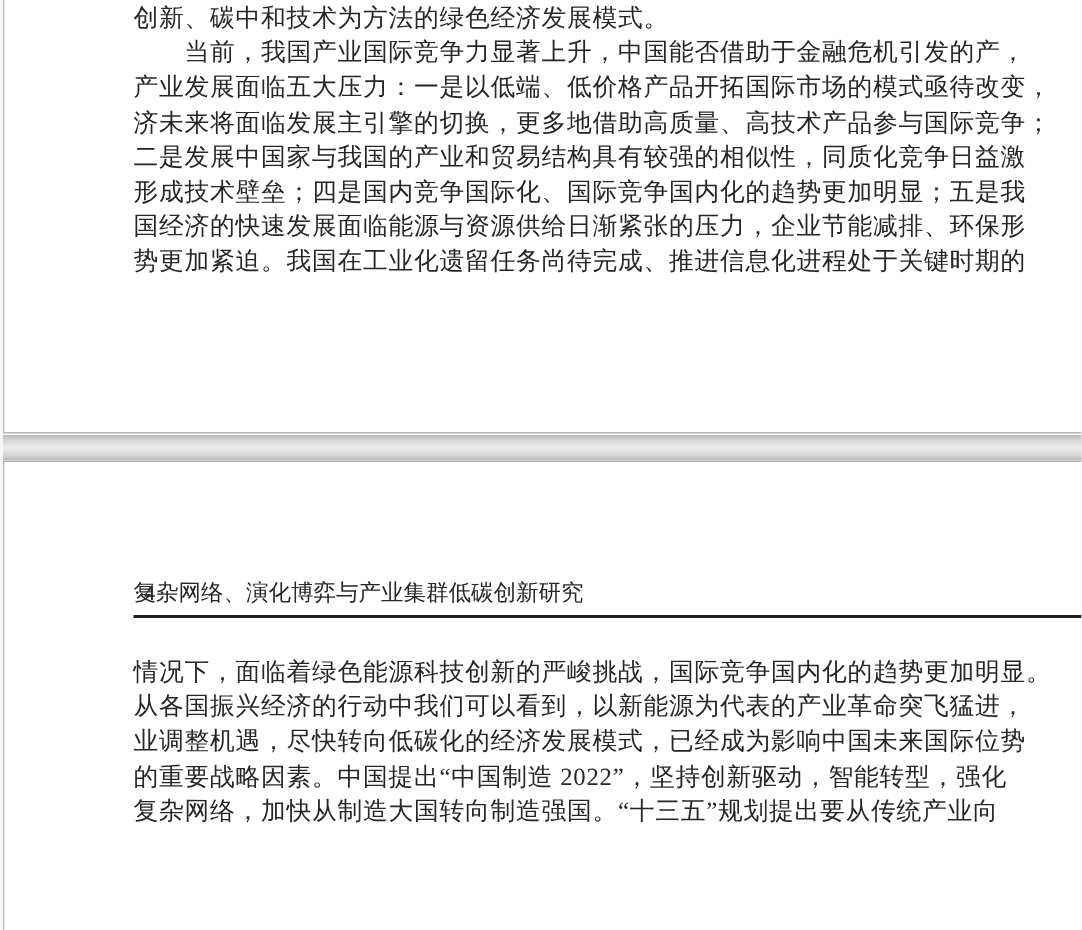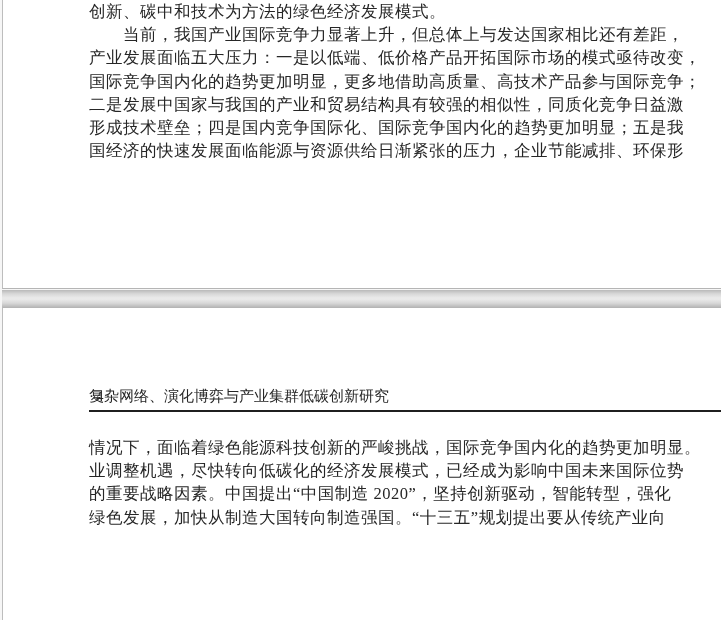--- a/index.html
+++ b/index.html
@@ -98,38 +98,40 @@
   .page-bottom .text-block { margin-top: 24px; }
 </style>
 </head>
 <body>
 
 <div class="viewer">
 
   <div class="page page-top">
     <div class="text-block">
       <div class="line">创新、碳中和技术为方法的绿色经济发展模式。</div>
-      <div class="line indent">当前，我国产业国际竞争力显著上升，但总体上与发达国家相比还有差距，</div>
+      <div class="line indent">当前，我国产业国际竞争力显著上升，中国能否借助于金融危机引发的产，</div>
       <div class="line">产业发展面临五大压力：一是以低端、低价格产品开拓国际市场的模式亟待改变，</div>
-      <div class="line">国际竞争国内化的趋势更加明显，更多地借助高质量、高技术产品参与国际竞争；</div>
+      <div class="line">济未来将面临发展主引擎的切换，更多地借助高质量、高技术产品参与国际竞争；</div>
       <div class="line">二是发展中国家与我国的产业和贸易结构具有较强的相似性，同质化竞争日益激</div>
       <div class="line">形成技术壁垒；四是国内竞争国际化、国际竞争国内化的趋势更加明显；五是我</div>
       <div class="line">国经济的快速发展面临能源与资源供给日渐紧张的压力，企业节能减排、环保形</div>
+      <div class="line">势更加紧迫。我国在工业化遗留任务尚待完成、推进信息化进程处于关键时期的</div>
     </div>
   </div>
 
   <div class="page-gap"></div>
 
   <div class="page page-bottom">
     <div class="header-row">
       <span class="page-number">·4·</span>
       <div class="running-title">复杂网络、演化博弈与产业集群低碳创新研究</div>
     </div>
     <div class="header-rule"></div>
     <div class="text-block">
       <div class="line">情况下，面临着绿色能源科技创新的严峻挑战，国际竞争国内化的趋势更加明显。</div>
+      <div class="line">从各国振兴经济的行动中我们可以看到，以新能源为代表的产业革命突飞猛进，</div>
       <div class="line">业调整机遇，尽快转向低碳化的经济发展模式，已经成为影响中国未来国际位势</div>
-      <div class="line">的重要战略因素。中国提出“中国制造 2020”，坚持创新驱动，智能转型，强化</div>
-      <div class="line">绿色发展，加快从制造大国转向制造强国。“十三五”规划提出要从传统产业向</div>
+      <div class="line">的重要战略因素。中国提出“中国制造 2022”，坚持创新驱动，智能转型，强化</div>
+      <div class="line">复杂网络，加快从制造大国转向制造强国。“十三五”规划提出要从传统产业向</div>
     </div>
   </div>
 
 </div>
 
 </body></html>

